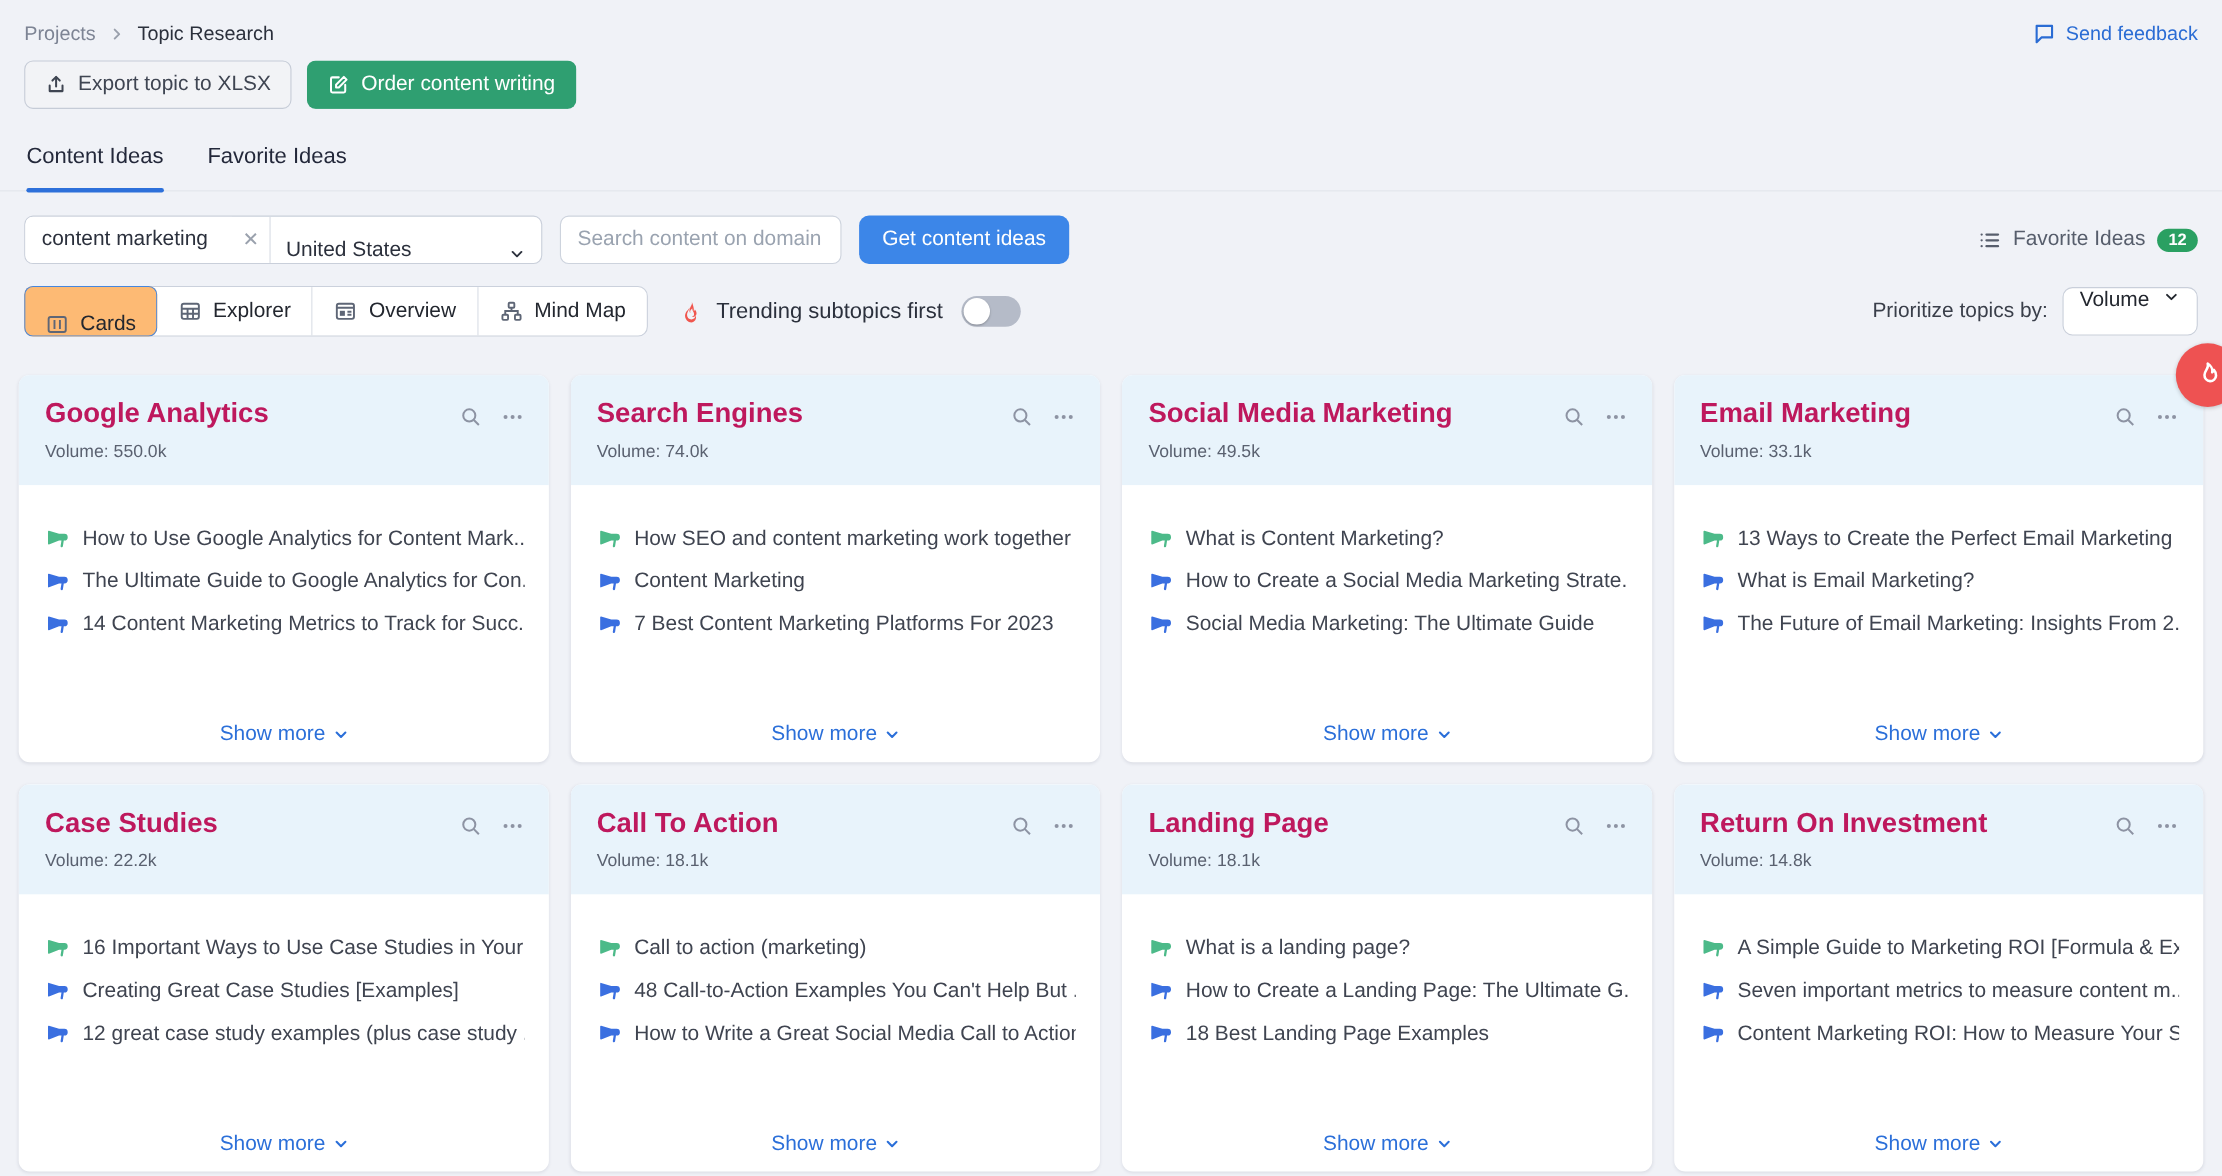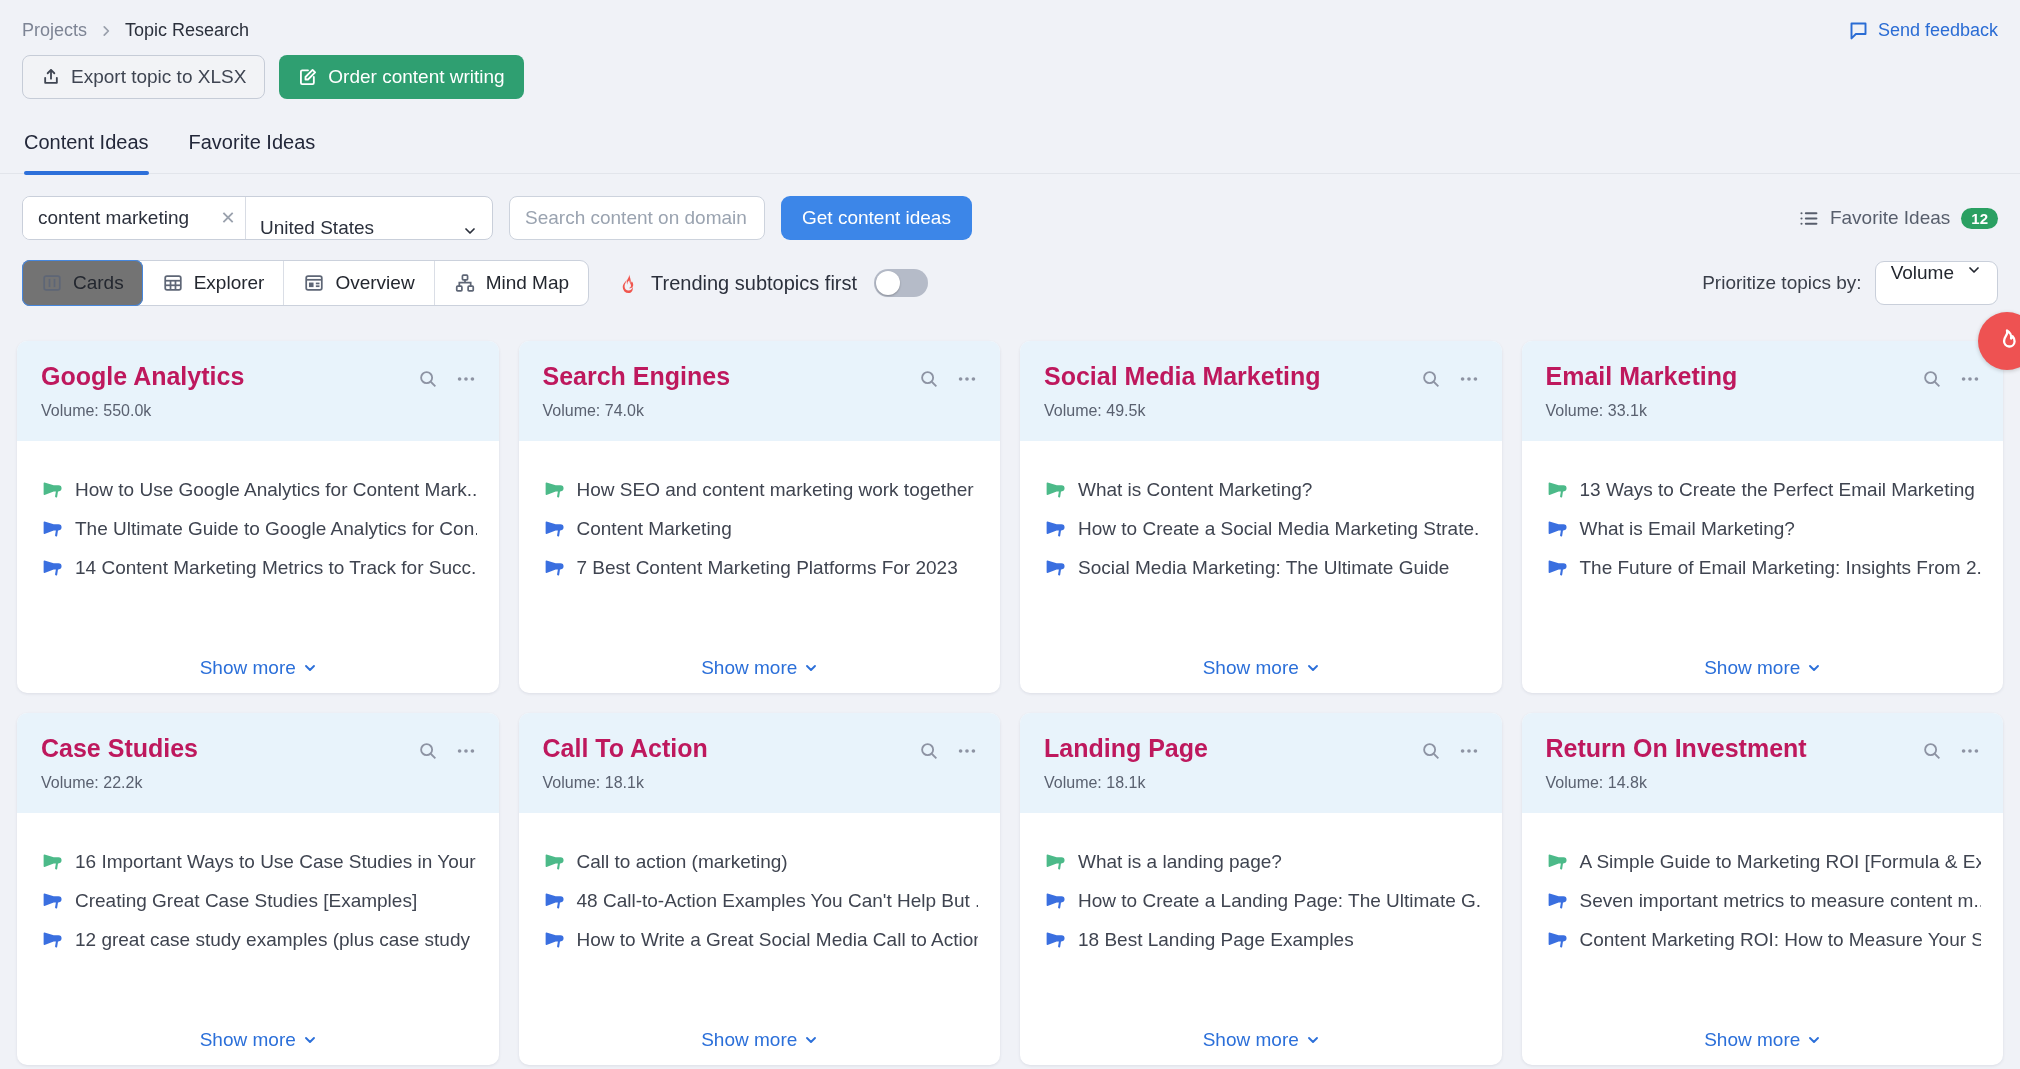--- a/index.html
+++ b/index.html
@@ -53,22 +53,22 @@
   .fav-badge { background:#2aa062; color:#fff; font-size:15px; font-weight:700; border-radius:12px;
                padding:3px 10px; line-height:1; }
 
   
   .views-row { display:flex; align-items:center; padding:0 22px; margin-top:20px; }
   .segmented { display:flex; background:#fff; border:1px solid #cbd1dc; border-radius:9px; height:46px; }
   .seg { display:flex; align-items:center; gap:10px; padding:0 19px; font-size:19px; color:#23272f;
          cursor:pointer; border-right:1px solid #dadee6; }
   .seg:last-child { border-right:none; }
   .seg .ic { color:#5e6676; display:flex; }
-  .seg.active { background:#737373; box-shadow:inset 0 0 0 1px #4687de; border-radius:8px;
-                margin:-1px 0 -1px -1px; border-right:none; }
+  .seg.active { background:#fdba74; box-shadow:inset 0 0 0 1px #4687de; border-radius:8px;
+                margin:-1px 0 -1px -1px; border-right:none;align-items:flex-end; }
   .trending { display:flex; align-items:center; gap:11px; margin-left:28px; font-size:20px; color:#2b303c; }
   .flame { color:#f0564e; display:flex; }
   .toggle { width:54px; height:28px; background:#b5bbc8; border-radius:14px; position:relative; cursor:pointer; margin-left:6px; }
   .toggle .knob { position:absolute; left:2px; top:2px; width:24px; height:24px; background:#fff;
                   border-radius:50%; box-shadow:0 1px 2px rgba(0,0,0,.25); }
   .prioritize { margin-left:auto; display:flex; align-items:center; gap:13px; font-size:19px; color:#3a3f4a; }
   .vol-select { display:flex; align-items:flex-start; gap:12px; height:44px; padding:0 15px; background:#fff;
                 border:1px solid #c9cfda; border-radius:9px; font-size:19px; color:#23272f; cursor:pointer; }
 
   

